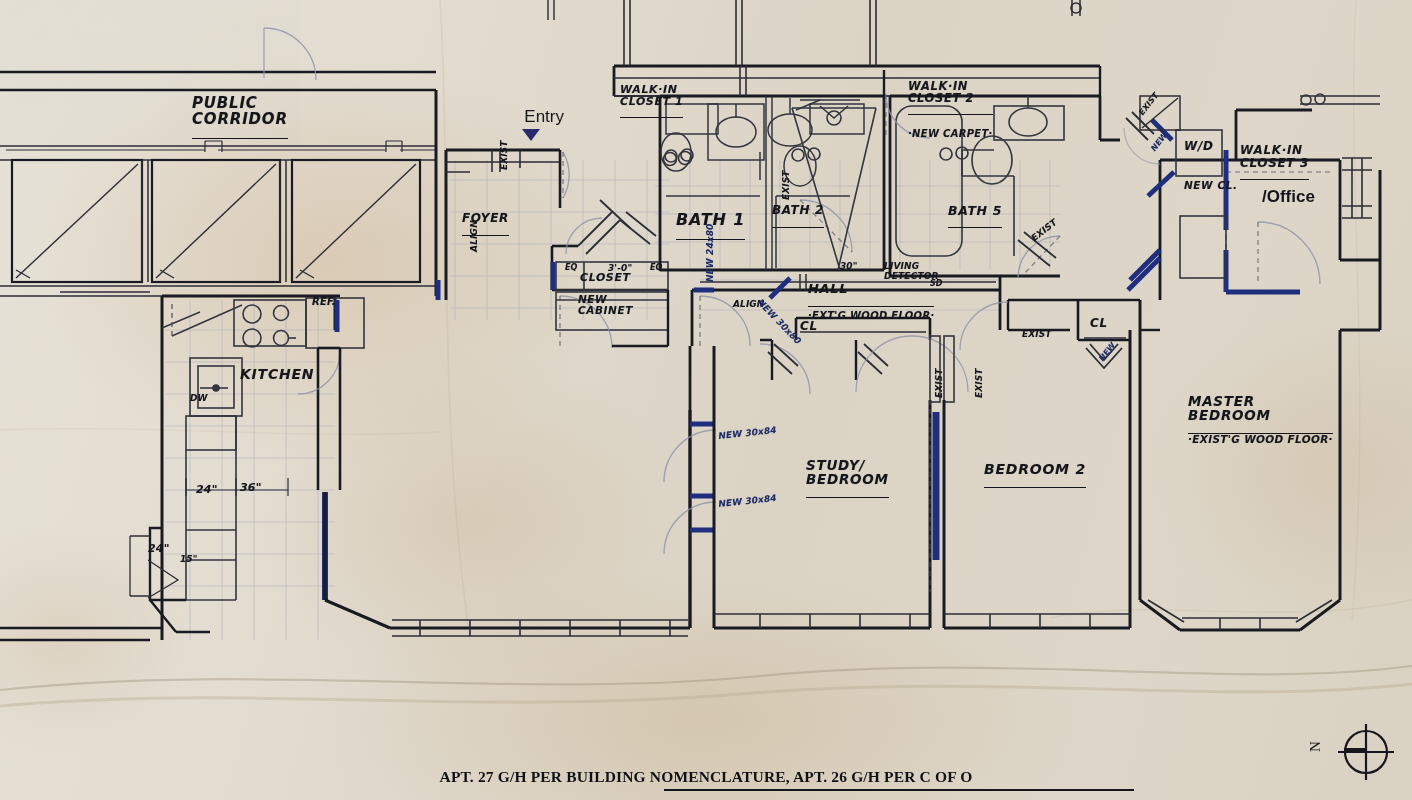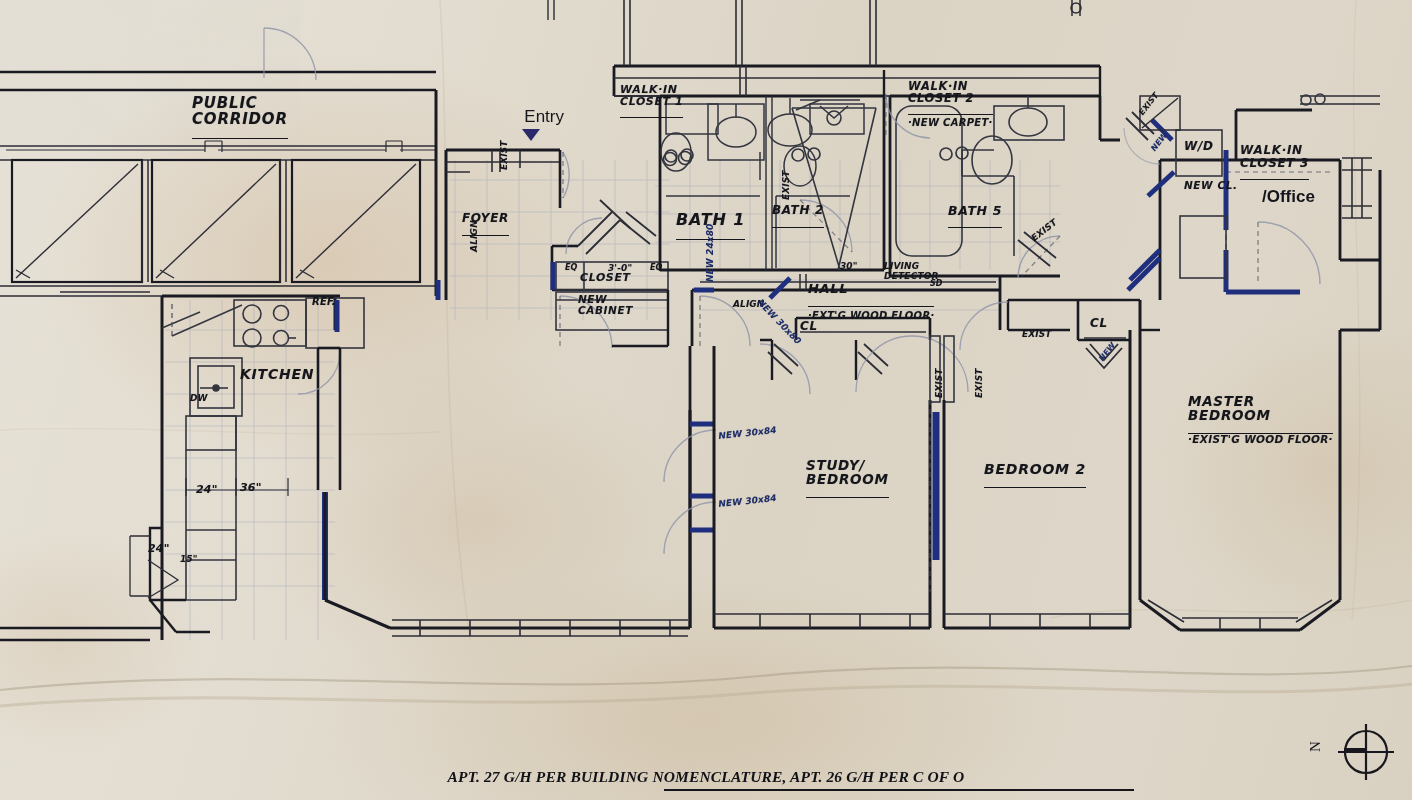--- a/index.html
+++ b/index.html
@@ -51,21 +51,21 @@
   }
   .entry-wrap{position:absolute;text-align:right;}
   .entry-label{font-family:"Liberation Sans",sans-serif;font-size:17px;color:#16161d;font-weight:400;}
   .entry-tri{width:0;height:0;margin:2px auto 0;
     border-left:9px solid transparent;border-right:9px solid transparent;
     border-top:12px solid #2a2a6b;}
 
   .caption{
     position:absolute;left:0;right:0;text-align:center;
     font-family:"Liberation Serif",serif;font-weight:700;
-    color:#111118;font-size:15.5px;letter-spacing:.01em;font-style:italic;
+    color:#111118;font-size:15.5px;letter-spacing:.01em;
   }
   .caption-rule{position:absolute;height:2px;background:#15151c;}
 
   
   .compass{position:absolute;}
   .compass .n{position:absolute;left:-20px;top:20px;
      font-family:"Liberation Serif",serif;font-size:15px;color:#17171d;
      transform:rotate(-90deg);}
 </style>
 </head>
@@ -653,21 +653,21 @@
   </div>
 
   <div class="hw sk" style="left:620px;top:84px;font-size:11px;">
     <span>WALK·IN</span><br>
     <span class="ul">CLOSET 1</span>
   </div>
 
   <div class="hw sk" style="left:908px;top:80px;font-size:11.5px;">
     <span>WALK·IN</span><br>
     <span class="ul">CLOSET 2</span>
-    <span class="sub" style="display:block;margin-top:3px;">·NEW CARPET·</span>
+    <span class="sub" style="display:block;margin-top:14px;">·NEW CARPET·</span>
   </div>
 
   <div class="hw sk" style="left:1240px;top:144px;font-size:12px;">
     <span>WALK·IN</span><br>
     <span class="ul">CLOSET 3</span>
   </div>
   <div class="digital" style="left:1262px;top:187px;font-size:17px;">/Office</div>
 
   <div class="hw sk" style="left:462px;top:212px;font-size:12px;">
     <span class="ul">FOYER</span>

